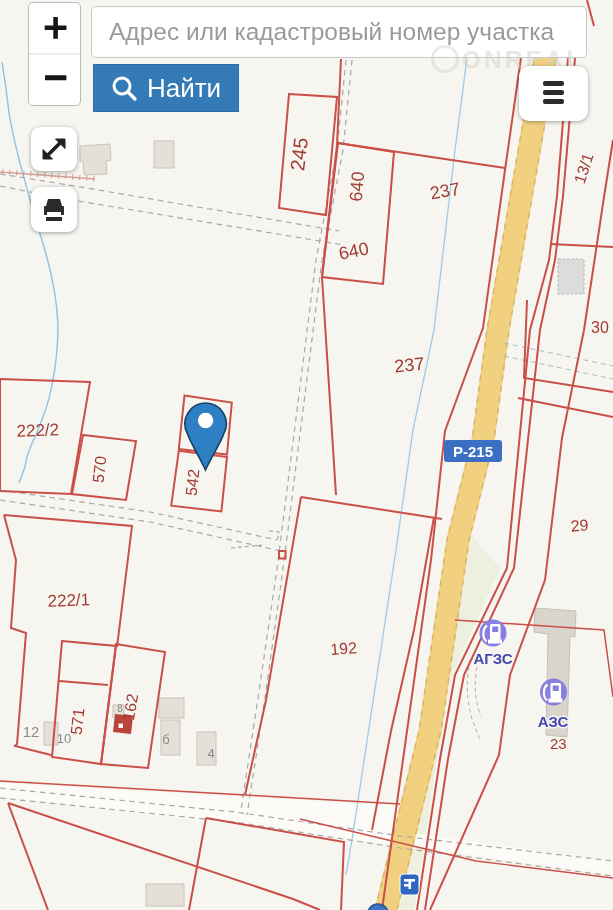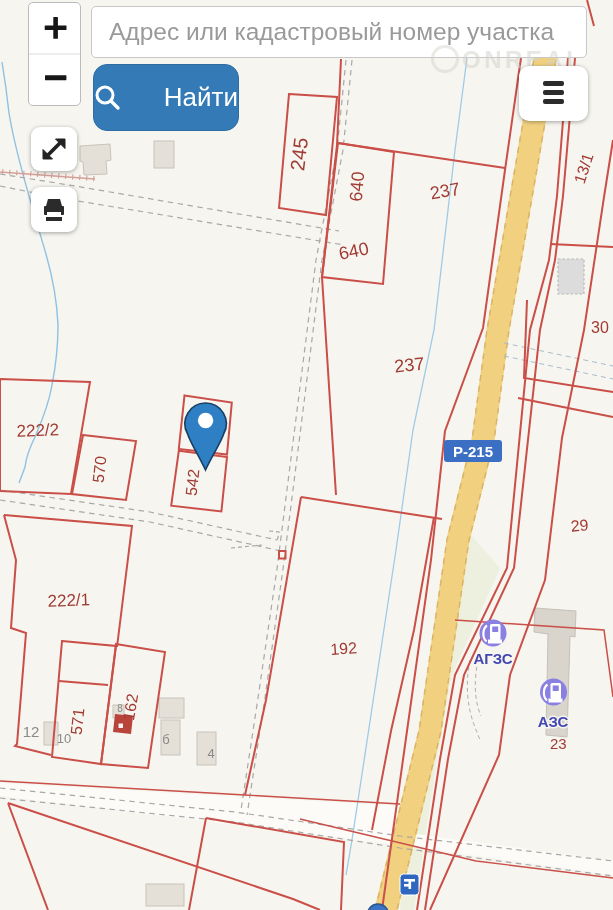--- a/index.html
+++ b/index.html
@@ -269,21 +269,21 @@
       <rect x="15.7" y="22.5" width="21.8" height="4.6" rx="0.5"></rect>
       <rect x="24.3" y="13.9" width="4.6" height="21.8" rx="0.5"></rect>
     </g>
 
     <rect x="16" y="72.3" width="21.4" height="5" rx="0.5" fill="#161616"></rect>
   </svg>
 </div>
 
 <div style="position:absolute;left:91px;top:6px;width:496px;height:52px;background:#fff;border:1px solid #c8c8c8;border-radius:5px;box-sizing:border-box;z-index:5;color:#9a9a9a;font-size:24.5px;line-height:50px;padding-left:17px;white-space:nowrap;overflow:hidden;">Адрес или кадастровый номер участка</div>
 
-<div style="position:absolute;left:93px;top:64px;width:146px;height:67px;background:#337ab7;border:1px solid #2e6da4;border-radius:14px;box-sizing:border-box;z-index:10;display:flex;align-items:center;justify-content:space-between;color:#fff;font-size:26px;">
+<div style="position:absolute;left:93px;top:64px;width:146px;height:48px;background:#337ab7;border:1px solid #2e6da4;border-radius:0;box-sizing:border-box;z-index:10;display:flex;align-items:center;justify-content:center;color:#fff;font-size:26px;">
 
   <svg width="27" height="27" viewBox="0 0 27 27" style="margin-right:9px;">
     <circle cx="11" cy="11" r="8" fill="none" stroke="#fff" stroke-width="3"></circle>
     <line x1="17" y1="17" x2="24" y2="24" stroke="#fff" stroke-width="3.4" stroke-linecap="round"></line>
   </svg>
   <span>Найти</span>
 </div>
 
 <div class="btnw" style="left:31px;top:127px;width:46px;height:44px;border-radius:9px;z-index:10;">
   

